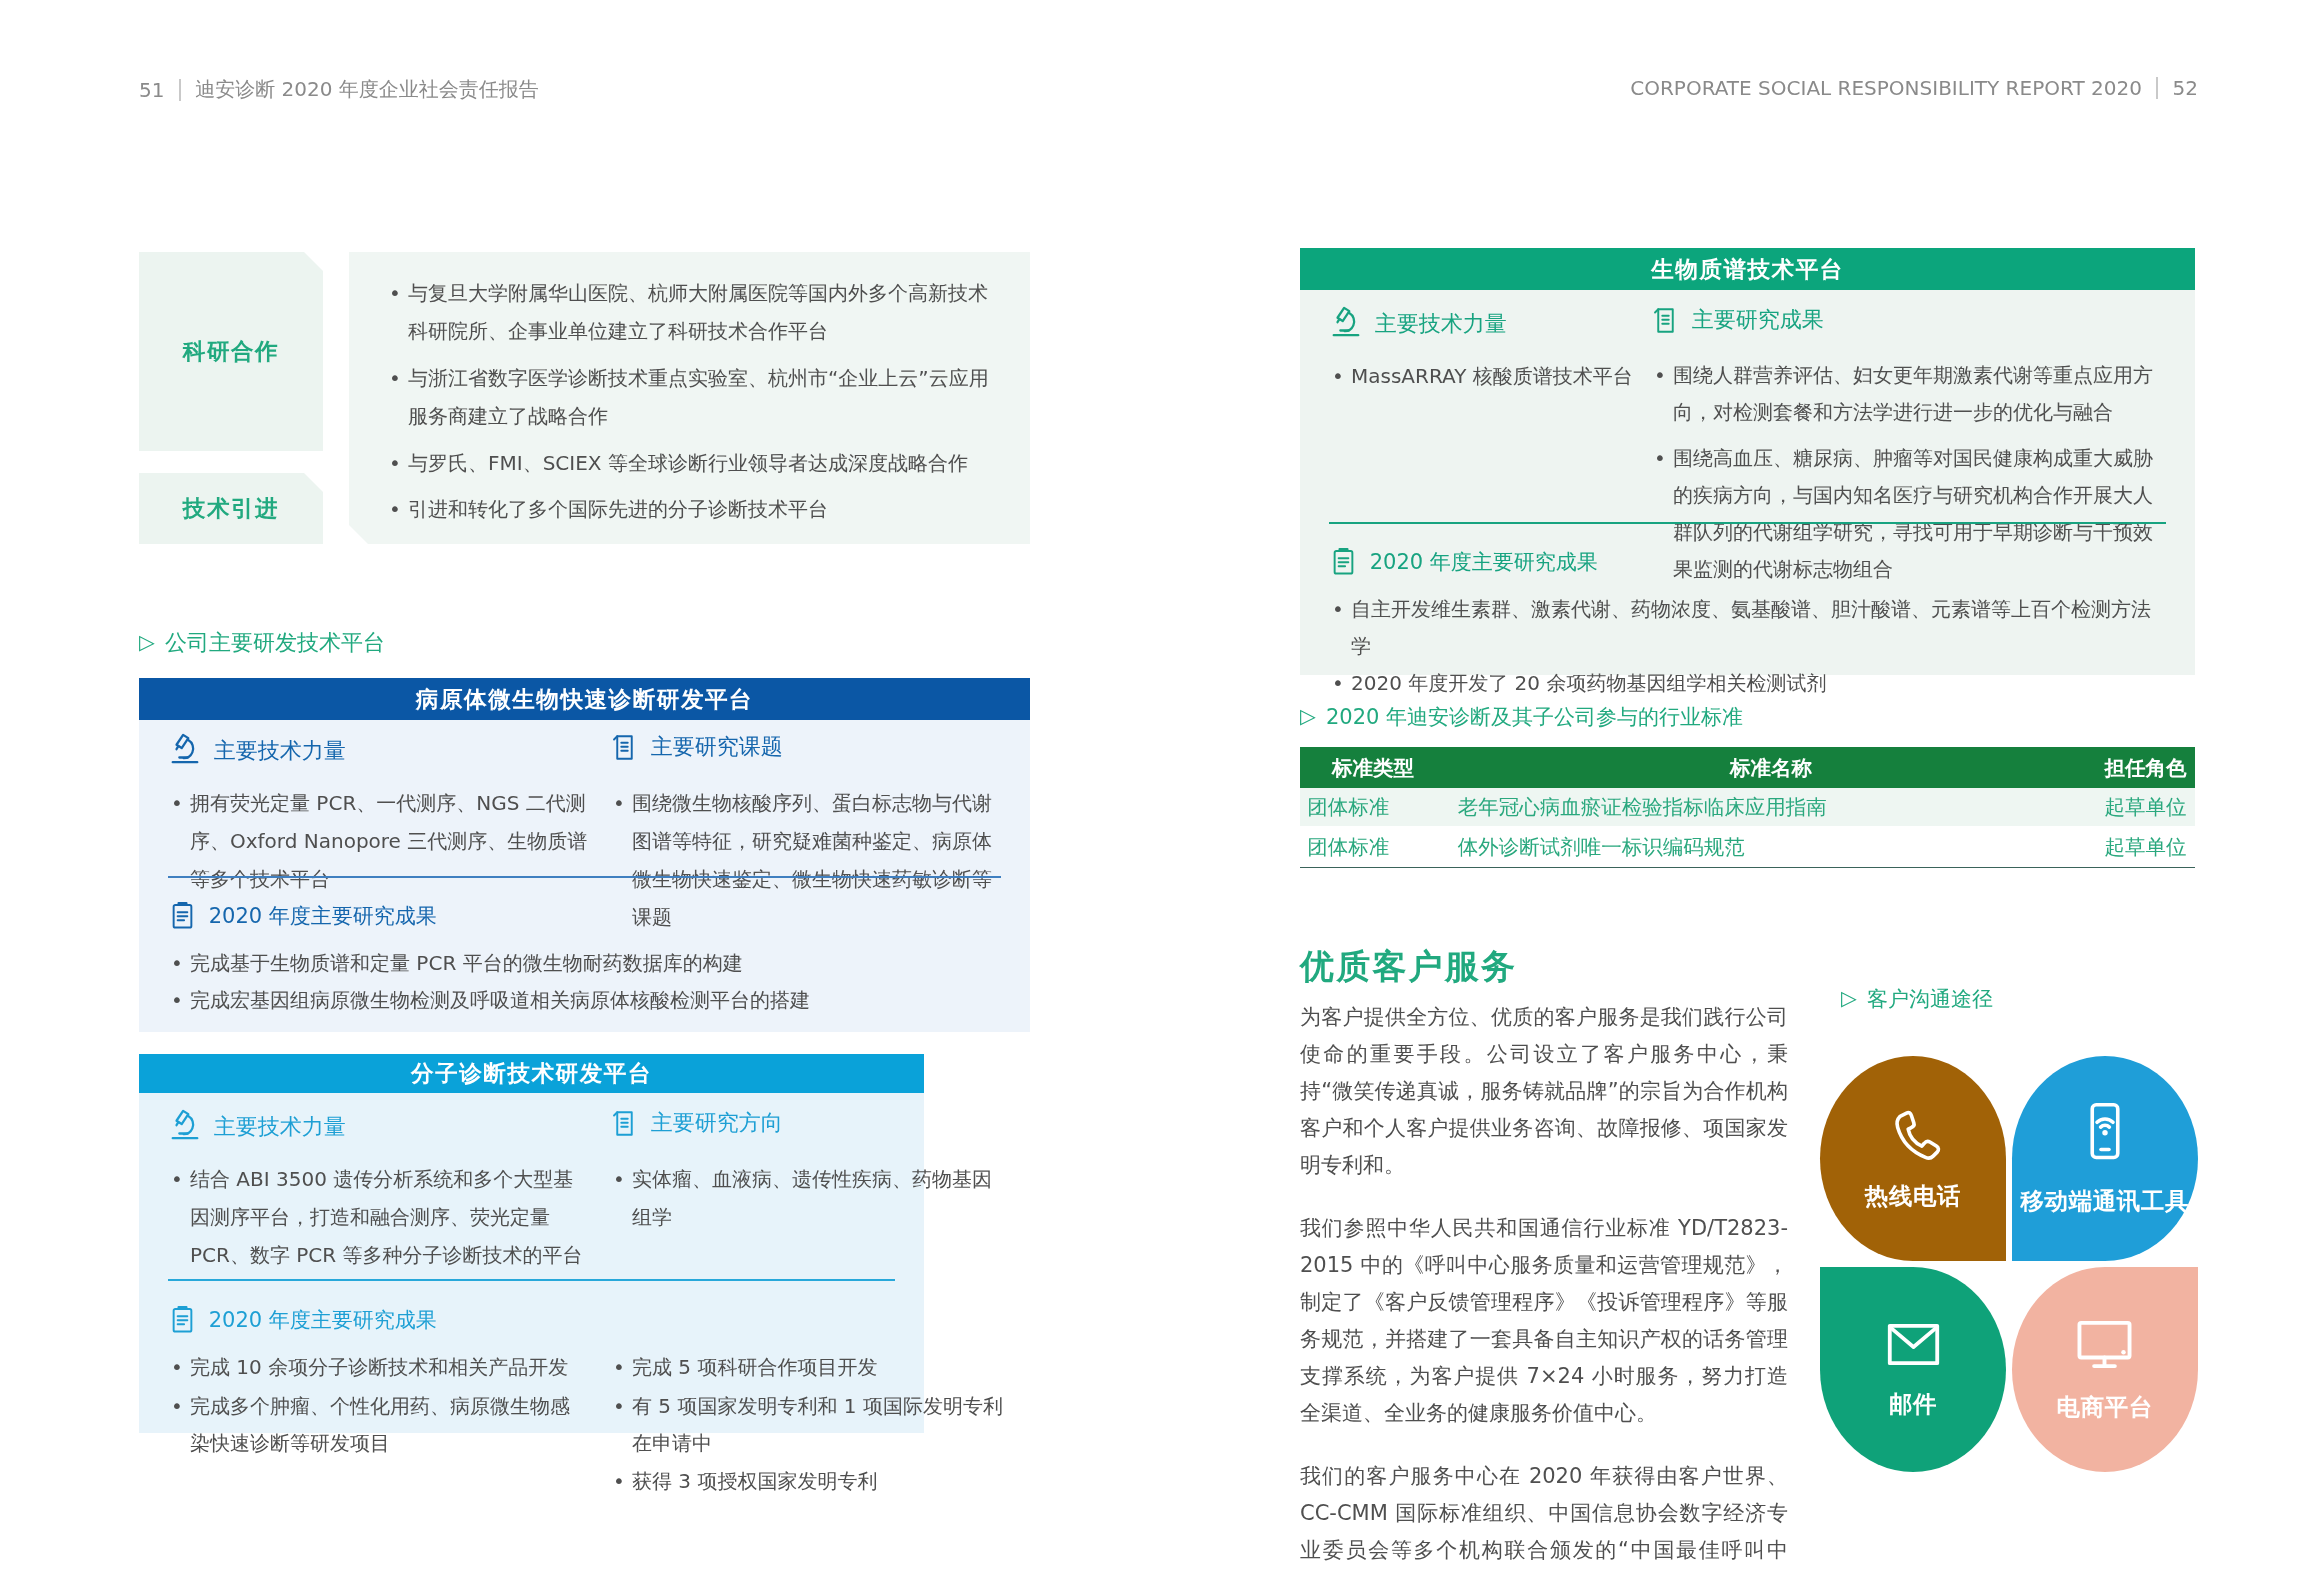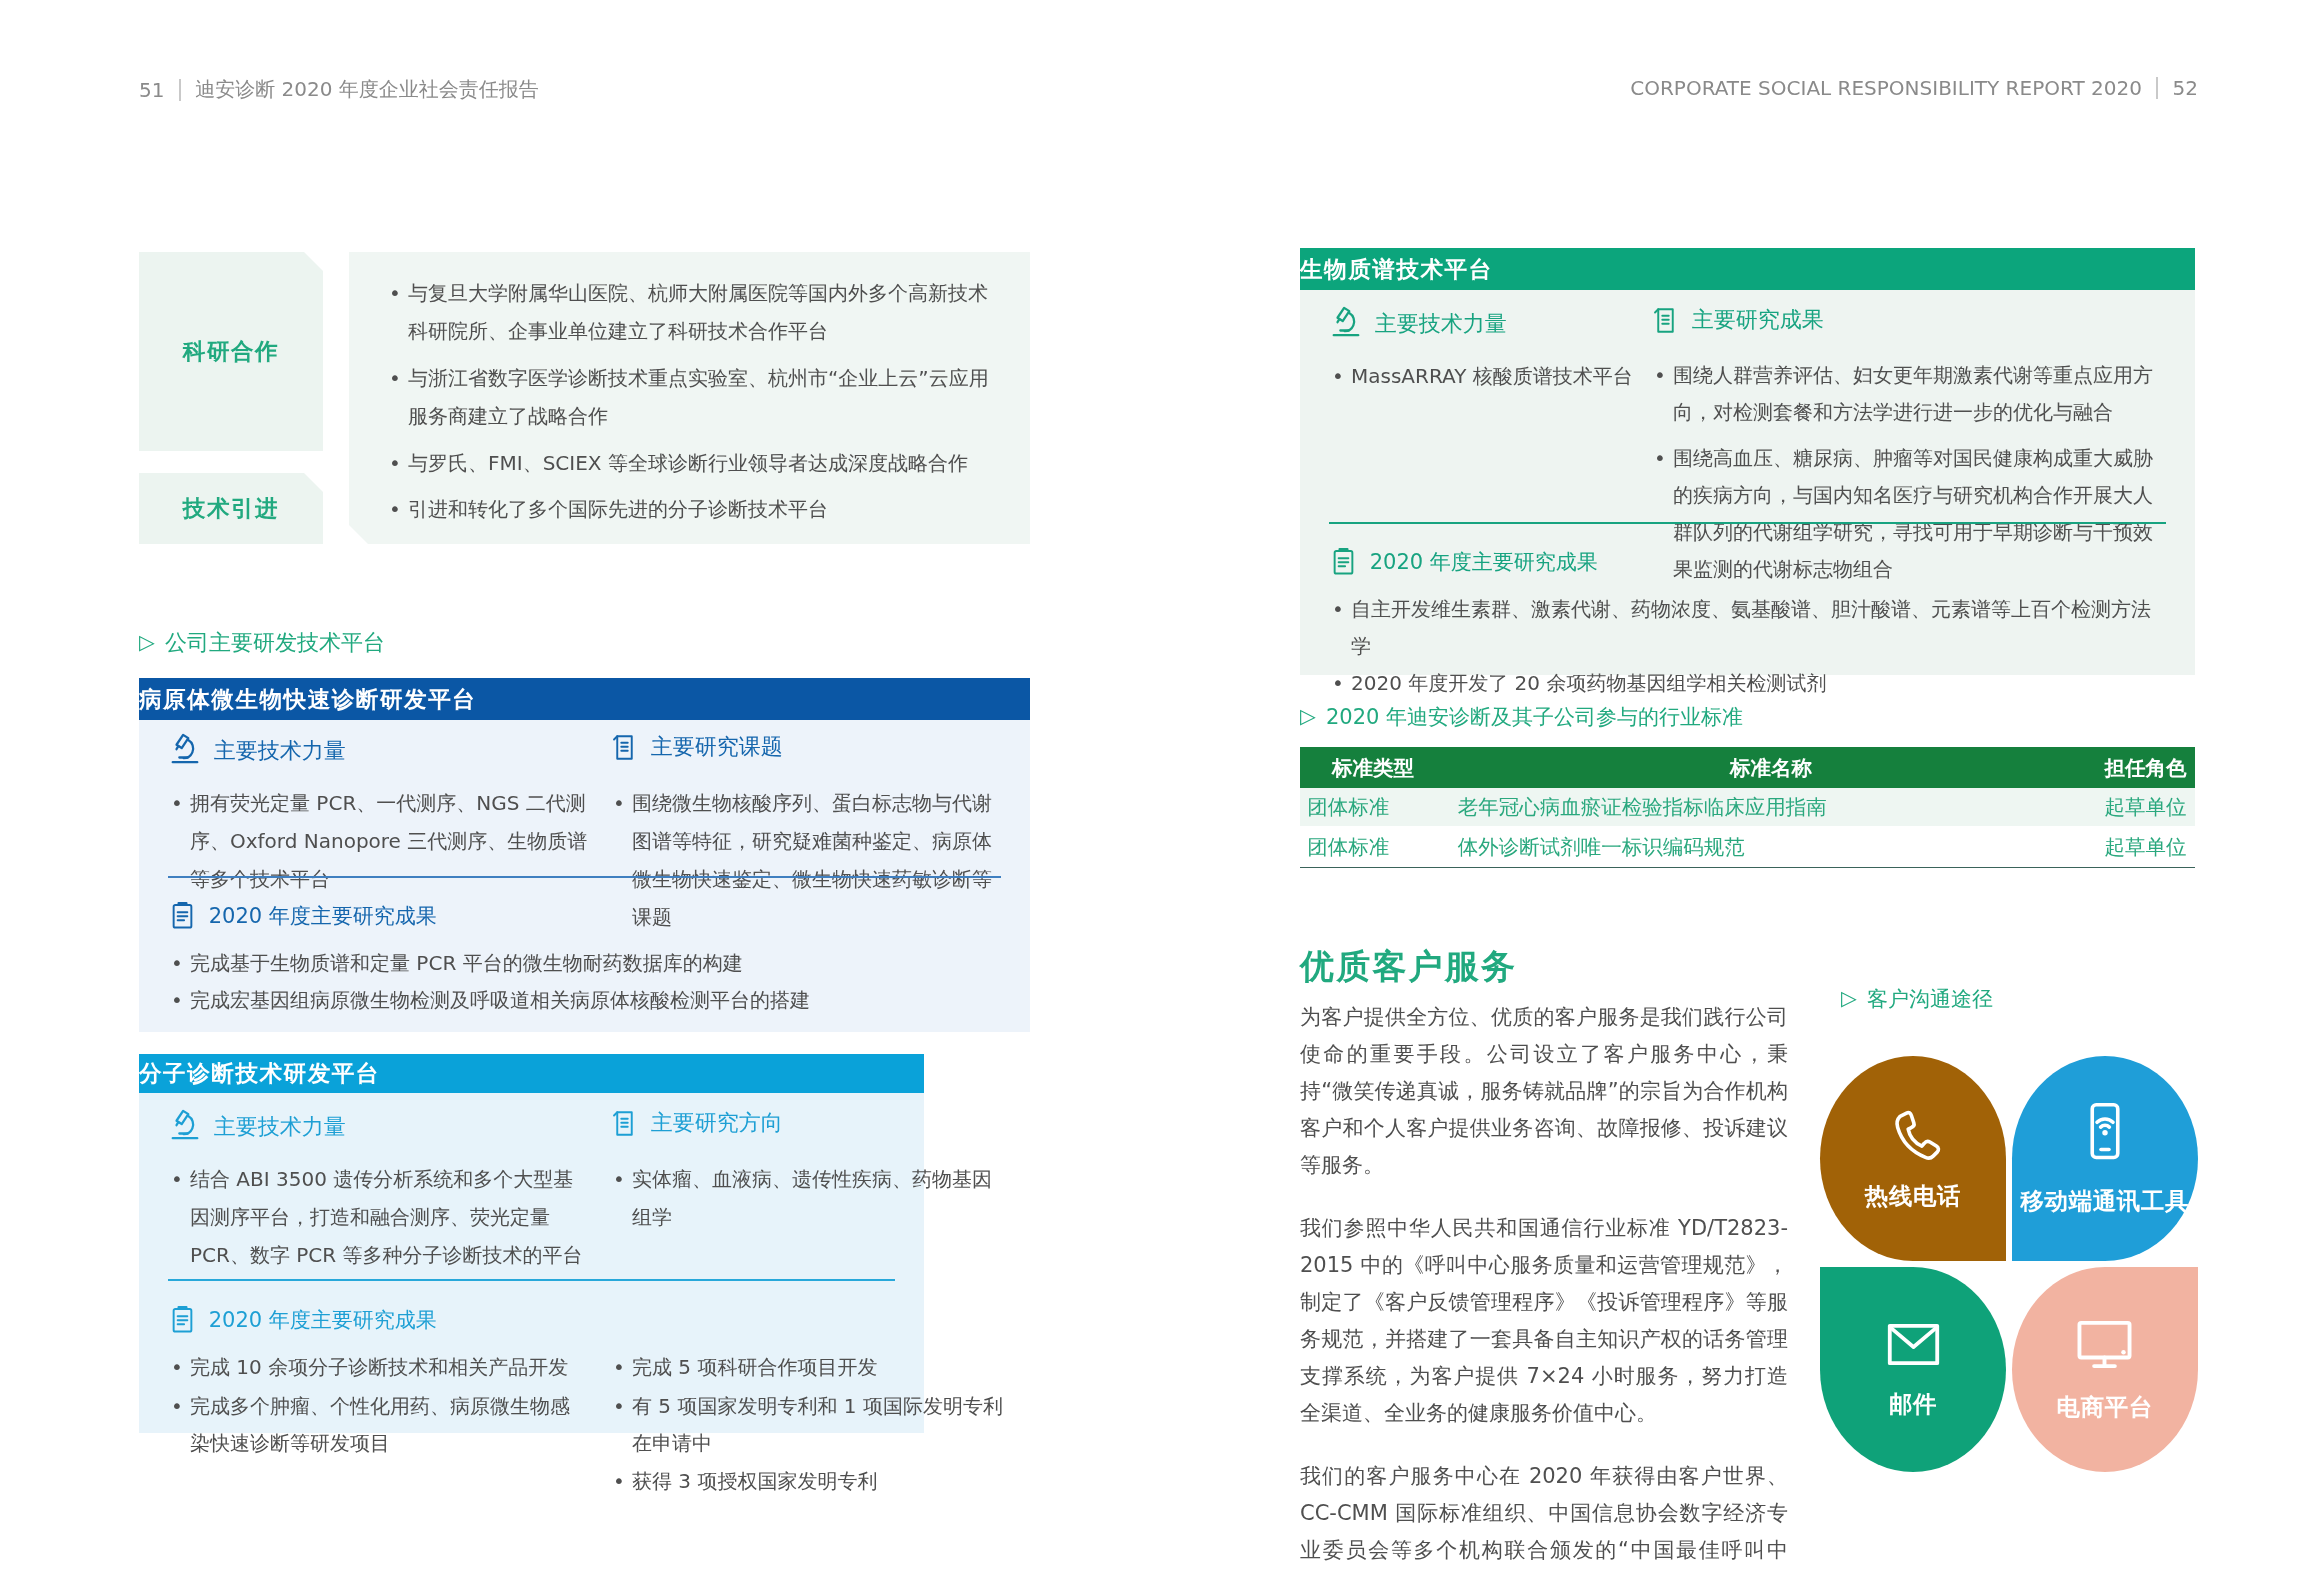--- a/index.html
+++ b/index.html
@@ -22,21 +22,21 @@
   ul.bullets li{position:relative;padding-left:22px;font-size:20px;line-height:38px;color:#4f4f4f;margin-bottom:8.8px;}
   ul.bullets li:last-child{margin-bottom:0;}
   ul.bullets li::before{content:"•";position:absolute;left:2.9px;top:0;}
 
   
   .green-heading{display:flex;align-items:center;color:#21a97f;font-size:22px;font-weight:500;}
   .tri{display:inline-block;margin-right:10.2px;font-size:20.5px;color:#21a97f;transform:translateY(-0.7px);}
 
   
   .pbox{box-sizing:border-box;}
-  .pbox .pbox-hdr{height:42px;display:flex;align-items:center;
+  .pbox .pbox-hdr{height:42px;display:flex;align-items:center;justify-content:center;
                   color:#fff;font-size:22.6px;font-weight:bold;letter-spacing:1.5px;}
   .pbox .pbox-body{position:relative;}
   .pbox.blue  .pbox-hdr{background:#0b57a5;}
   .pbox.blue  .pbox-body{background:#edf3fa;}
   .pbox.cyan  .pbox-hdr{background:#0aa2d9;height:39px;}
   .pbox.cyan  .pbox-body{background:#e7f3fa;}
   .pbox.green .pbox-hdr{background:#0ca57c;}
   .pbox.green .pbox-body{background:#eef4f1;}
 
   .sec-title{display:flex;align-items:flex-end;gap:11.7px;font-size:22px;font-weight:500;}
@@ -276,21 +276,21 @@
     </div>
     <div class="std-row r1">
       <div class="c1">团体标准</div>
       <div class="c2">体外诊断试剂唯一标识编码规范</div>
       <div class="c3">起草单位</div>
     </div>
   </div>
 
   <div class="abs svc-heading" style="left:1300px;top:944px;"><span>优质客户服务</span></div>
   <div class="abs svc-paras" style="left:1300px;top:999px;width:488px;">
-    <p>为客户提供全方位、优质的客户服务是我们践行公司使命的重要手段。公司设立了客户服务中心，秉持“微笑传递真诚，服务铸就品牌”的宗旨为合作机构客户和个人客户提供业务咨询、故障报修、投诉建议等服务。</p>
+    <p>为客户提供全方位、优质的客户服务是我们践行公司使命的重要手段。公司设立了客户服务中心，秉持“微笑传递真诚，服务铸就品牌”的宗旨为合作机构客户和个人客户提供业务咨询、故障报修、项国家发明专利和。</p>
     <p>我们参照中华人民共和国通信行业标准 YD/T2823-2015 中的《呼叫中心服务质量和运营管理规范》，制定了《客户反馈管理程序》《投诉管理程序》等服务规范，并搭建了一套具备自主知识产权的话务管理支撑系统，为客户提供 7×24 小时服务，努力打造全渠道、全业务的健康服务价值中心。</p>
     <p>我们的客户服务中心在 2020 年获得由客户世界、CC-CMM 国际标准组织、中国信息协会数字经济专业委员会等多个机构联合颁发的“中国最佳呼叫中心”“卓越客户服务奖”荣誉称号。</p>
   </div>
 
   <div class="abs green-heading" style="left:1841px;top:985px;font-size:21px;">
     <span class="tri">▷</span>
     <span>客户沟通途径</span>
   </div>
 
   <div class="abs petal-grid" style="left:1820px;top:1056px;">

